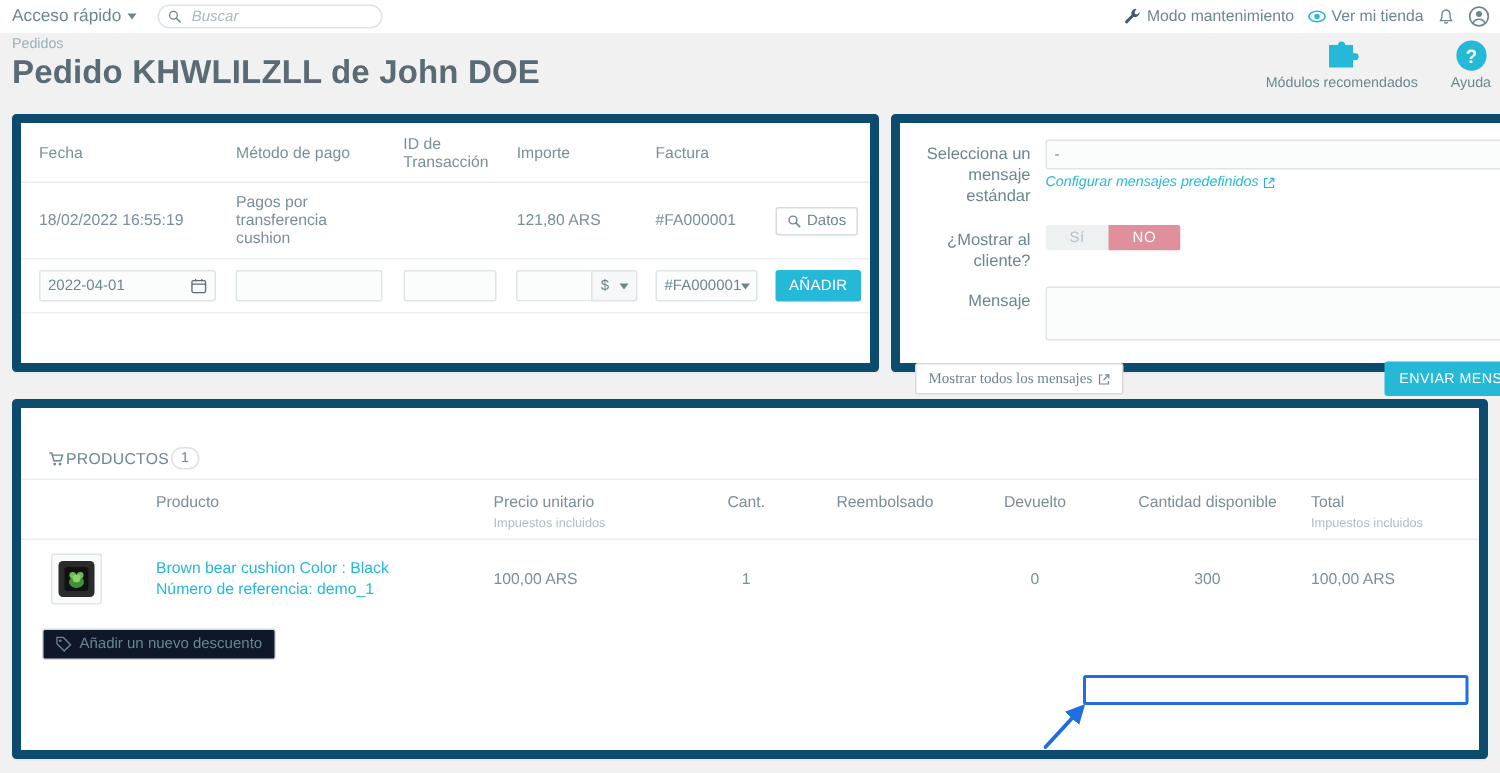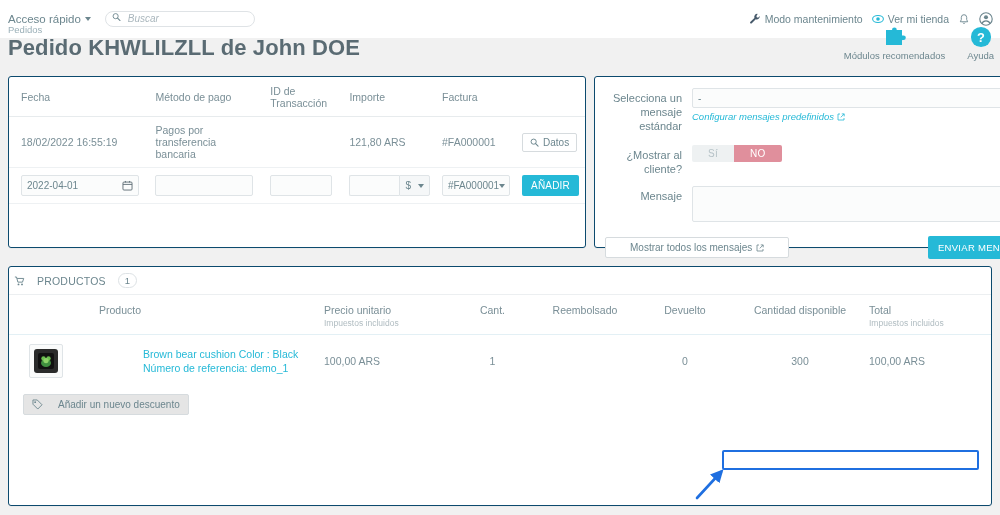--- a/index.html
+++ b/index.html
@@ -9,36 +9,36 @@
     background:#f1f1f1;
     font-family:"Liberation Sans", sans-serif;
     font-size:12px;
     color:#6c868e;
     overflow:hidden;
     position:relative;
   }
 
   
   .topbar {
-    position:absolute; left:0; top:0; width:1000px; height:38px;
+    position:absolute; left:0; top:0; width:1000px; height:22px;
     background:#fff;
     display:flex; align-items:center;
   }
   .quick-access {
     margin-left:8px; font-size:11.5px; color:#6c868e;
     display:flex; align-items:center; gap:4px; cursor:pointer;
   }
   .caret-down {
     width:0;height:0;border-left:3.5px solid transparent;border-right:3.5px solid transparent;
     border-top:4px solid #6c868e; display:inline-block;
   }
   .searchwrap {
     margin-left:14px; width:150px; height:16px;
     border:1px solid #dfe3e6; border-radius:9px; background:#fff;
-    display:flex; align-items:flex-start; padding:0 6px; gap:5px;
+    display:flex; align-items:center; padding:0 6px; gap:5px;
   }
   .searchwrap input {
     border:0; outline:0; background:transparent; font-size:10px;
     font-family:"Liberation Sans", sans-serif; color:#6c868e;
     width:100%; font-style:italic;
   }
   .searchwrap input::placeholder { color:#aab7bd; font-style:italic; }
   .topbar-right {
     margin-left:auto; display:flex; align-items:center; gap:9px;
     padding-right:7px; font-size:10.5px; color:#6c868e;
@@ -55,21 +55,21 @@
   }
   .header-actions {
     position:absolute; right:6px; top:26px;
     display:flex; gap:22px; align-items:flex-start;
   }
   .ha-item { display:flex; flex-direction:column; align-items:center; gap:2px; cursor:pointer; }
   .ha-label { font-size:9.5px; color:#6c868e; white-space:nowrap; }
 
   
   .panel {
-    position:absolute; background:#fff; border:1px solid #0c4a6e;
+    position:absolute; background:#fff; border:6px solid #0c4a6e;
     border-radius:3px; box-shadow:0 1px 1px rgba(0,0,0,.03);
   }
 
   
   #payments-panel { left:8px; top:76px; width:578px; height:172px; }
   table.pay { width:100%; border-collapse:collapse; }
   table.pay th {
     text-align:left; font-weight:400; font-size:10.5px; color:#7a8f97;
     padding:8px 6px 7px 6px; border-bottom:1px solid #e7ebed;
   }
@@ -117,60 +117,60 @@
   .tg { font-size:10px; padding:3px 16px; cursor:pointer; letter-spacing:.3px; }
   .tg-off { background:#eef1f2; color:#b6c2c7; }
   .tg-on  { background:#e08f9c; color:#fff; }
   .msg-box {
     width:100%; height:36px; border:1px solid #dfe4e7; background:#fbfcfc;
     border-radius:2px;
   }
   .panel-foot { display:flex; align-items:center; justify-content:space-between; padding:0 14px 0 10px; }
   .btn-ghost {
     border:1px solid #d6dbde; background:#fff; border-radius:2px;
-    font-size:10px; color:#6c868e; padding:4px 24px; cursor:pointer;
+    font-size:10px; color:#6c868e; padding:4px 8px; cursor:pointer;
     display:inline-flex; align-items:center; gap:4px;
-    font-family:Liberation Sans, sans-serif;
+    font-family:Liberation Serif, serif;
   }
   .btn-send {
     background:#25b9d7; color:#fff; border:0; border-radius:2px;
     font-size:9.5px; padding:6px 10px; cursor:pointer; letter-spacing:.3px;
     font-family:Liberation Sans, sans-serif;
   }
 
   
   #products-panel { left:8px; top:266px; width:984px; height:240px; }
   .panel-head {
-    display:flex; align-items:center; gap:12px;
-    padding:6px 5px; font-size:10.5px; color:#6c868e;
-    border-bottom:1px solid #eceff1; letter-spacing:.2px;
+    display:flex; align-items:center; gap:1px;
+    padding:6px 18px; font-size:10.5px; color:#6c868e;
+    border-bottom:1px solid #eceff1; letter-spacing:.2px;margin-top:20px;
   }
   .badge {
     border:1px solid #dde2e5; border-radius:9px; padding:0 6px;
     font-size:9.5px; color:#6c868e; line-height:13px; background:#fff;
   }
   table.prod { width:100%; border-collapse:collapse; }
   table.prod th {
     font-weight:400; font-size:10.5px; color:#7a8f97;
     padding:9px 4px 6px 4px; text-align:center; vertical-align:top;
   }
   table.prod th .sub { display:block; font-size:8.5px; color:#b0bcc1; margin-top:2px; }
   table.prod td {
     font-size:10.5px; color:#7a8f97; padding:9px 4px; text-align:center;
     vertical-align:middle; border-top:1px solid #e3f0f5;
   }
   .thumb {
     width:34px; height:34px; border:1px solid #dfe4e7; background:#fafbfb;
     border-radius:2px; display:flex; align-items:center; justify-content:center;
   }
-  .plink { color:#25b9d7; text-decoration:none; display:block; line-height:14px;margin-left:44px; }
+  .plink { color:#25b9d7; text-decoration:none; display:block; line-height:14px; }
   .btn-disc {
-    border:1px solid #d6dbde; background:#e5e5e5; border-radius:2px;
+    border:1px solid #d6dbde; background:#0f172a; border-radius:2px;
     font-size:10px; color:#6c868e; padding:4px 8px; cursor:pointer;
-    display:inline-flex; align-items:center; gap:15px; margin:7px 0 0 14px;
+    display:inline-flex; align-items:center; gap:5px; margin:7px 0 0 14px;
     font-family:"Liberation Sans", sans-serif;
   }
 
   .highlight-box {
     position:absolute; left:722px; top:450px; width:257px; height:20px;
     border:2px solid #1f6fe0; border-radius:2px; pointer-events:none;
   }
   .arrow-svg { position:absolute; left:686px; top:462px; pointer-events:none; }
 </style>
 </head>
@@ -248,21 +248,21 @@
         <th style="width:125px">Método de pago</th>
         <th style="width:90px">ID de Transacción</th>
         <th style="width:92px">Importe</th>
         <th style="width:75px">Factura</th>
         <th></th>
       </tr>
     </thead>
     <tbody>
       <tr>
         <td style="padding-left:12px;text-align:left">18/02/2022 16:55:19</td>
-        <td style="text-align:left">Pagos por transferencia bancaria</td>
+        <td style="text-align:left">Pagos por transferencia cushion</td>
         <td style="text-align:left"></td>
         <td style="text-align:left">121,80 ARS</td>
         <td style="text-align:left">#FA000001</td>
         <td style="text-align:left">
           <button class="btn-datos">
             <svg width="9" height="9" viewBox="0 0 16 16">
               <circle cx="6.5" cy="6.5" r="4.6" fill="none" stroke="#6c868e" stroke-width="1.7"></circle>
               <line x1="10" y1="10" x2="14.4" y2="14.4" stroke="#6c868e" stroke-width="1.9" stroke-linecap="round"></line>
             </svg>
             <span>Datos</span>

